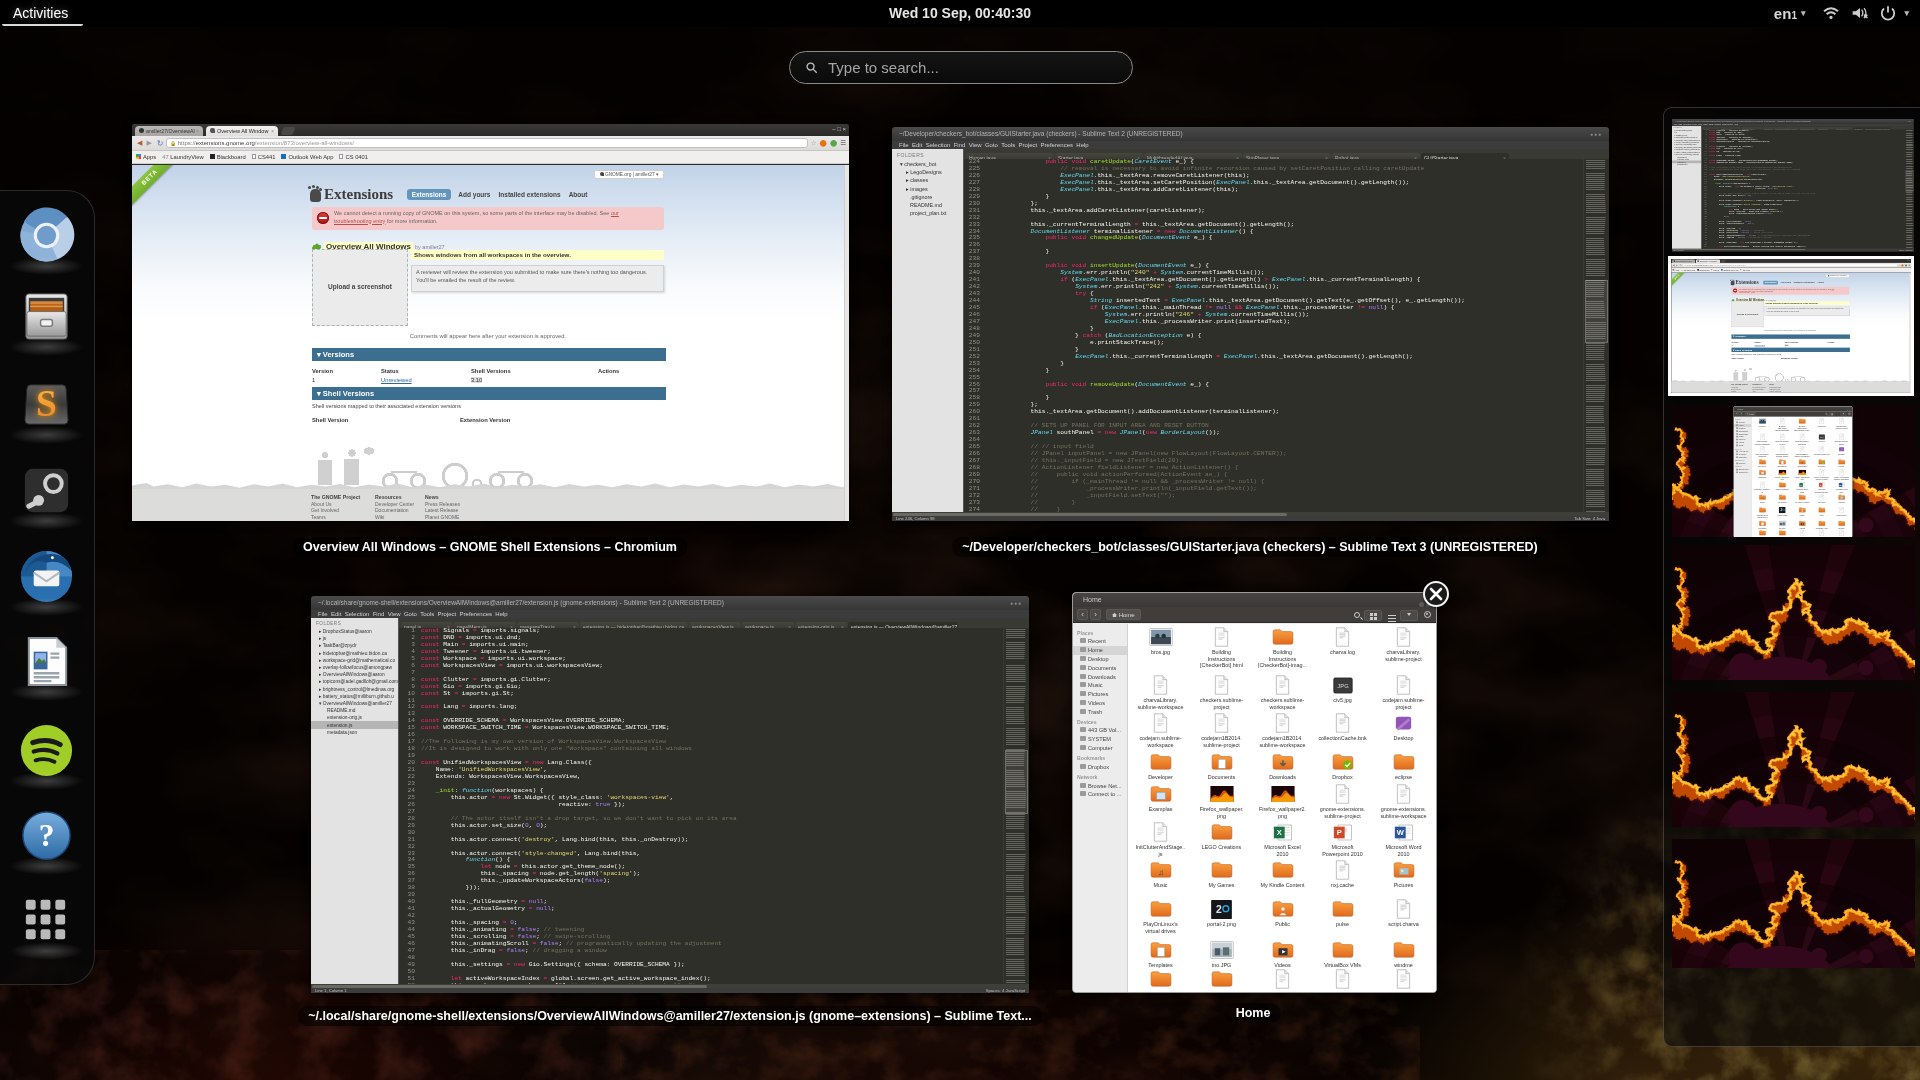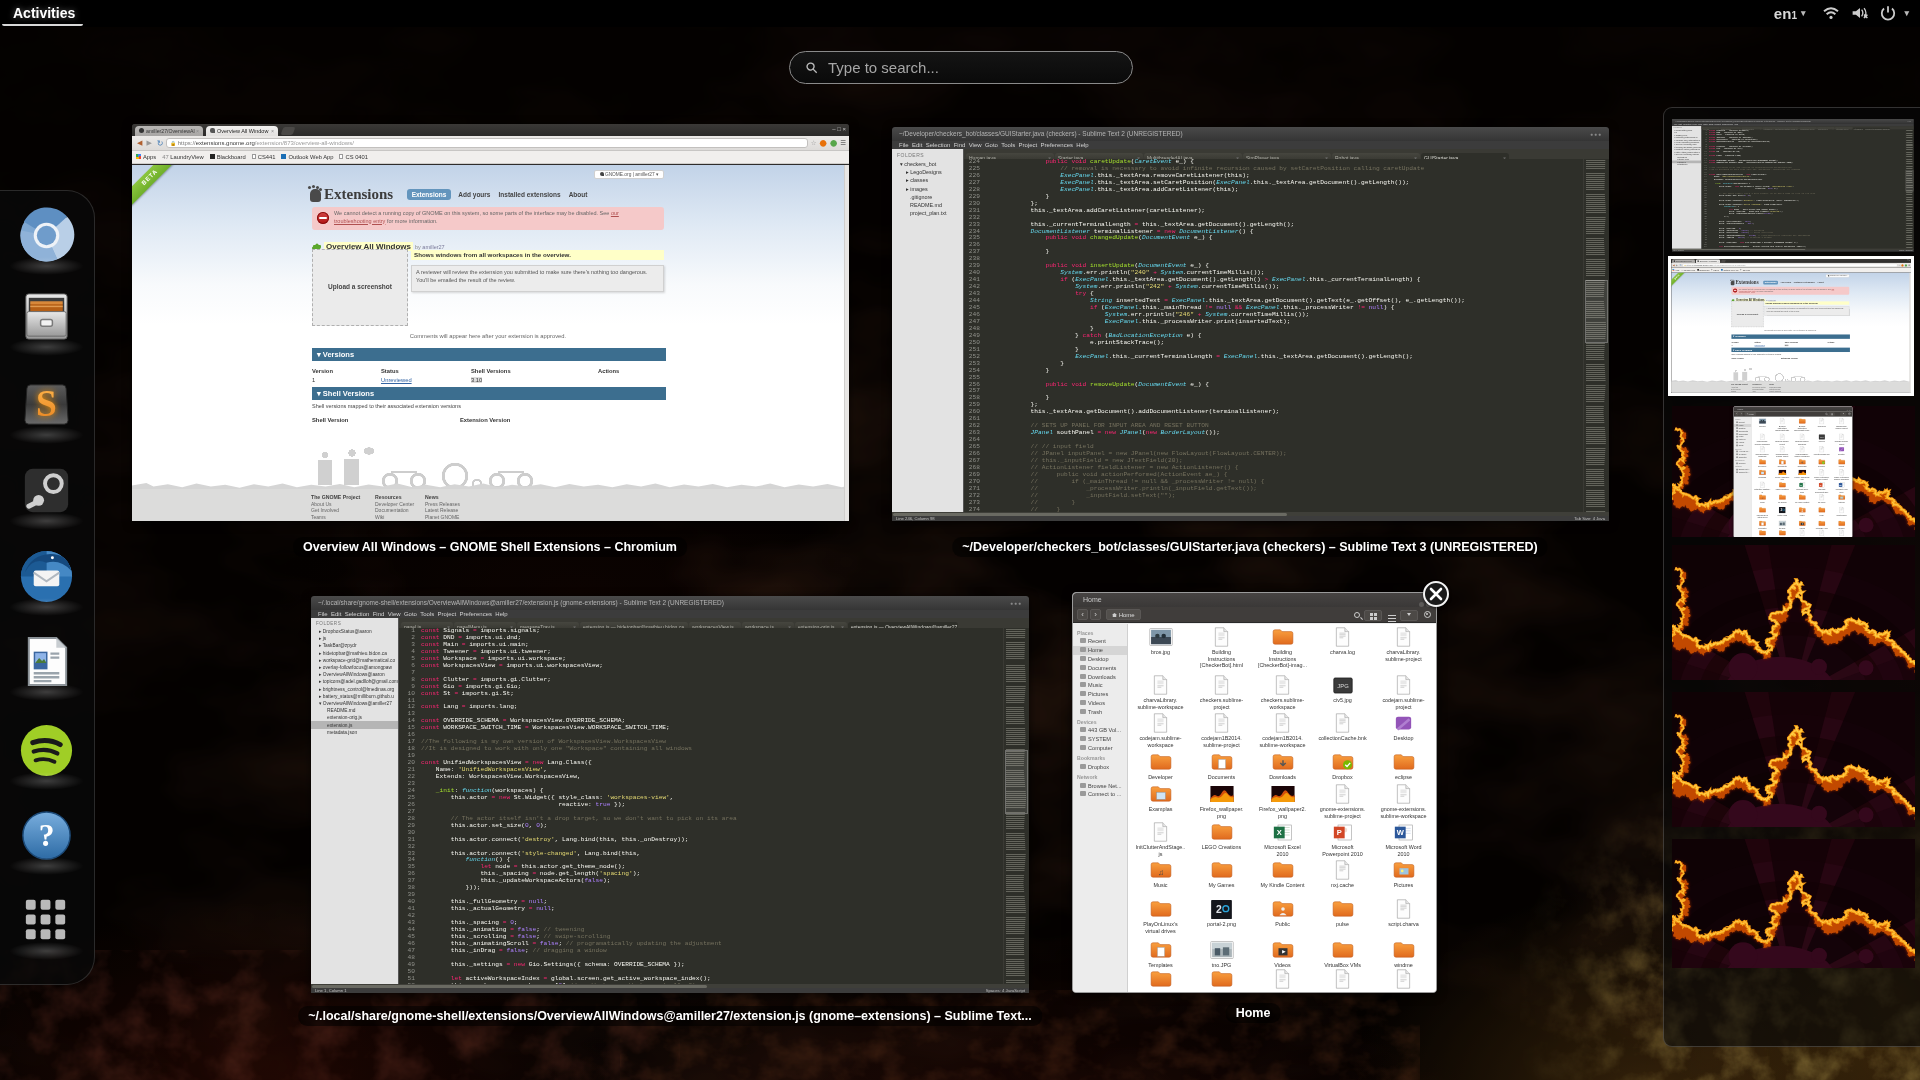--- a/index.html
+++ b/index.html
@@ -1,18 +1,18 @@
 <!DOCTYPE html>
 <html><head><meta charset="utf-8"><title>t</title><style>
 *{margin:0;padding:0;box-sizing:border-box}
 html,body{width:1920px;height:1080px;overflow:hidden;background:#040201;font-family:"Liberation Sans",sans-serif}
 .win{position:absolute;overflow:hidden;box-shadow:0 2px 10px rgba(0,0,0,0.7)}
 #bg{position:absolute;left:0;top:0;width:1920px;height:1080px}
 #topbar{position:absolute;left:0;top:0;width:1920px;height:27px;background:#000;color:#e8e8e8}
-#activities{position:absolute;left:13px;top:5px;font-size:14px;font-weight:bold;color:#fff;text-shadow:0 0 6px rgba(255,255,255,0.4)}
+#activities{position:absolute;left:13px;top:5px;font-size:14px;font-weight:normal;color:#fff;text-shadow:0 0 6px rgba(255,255,255,0.4)}
 #actline{position:absolute;left:2px;top:24px;width:81px;height:2px;background:#d8d8d8;border-radius:0 0 2px 2px}
 #clock{position:absolute;left:0;right:0;top:5px;text-align:center;font-size:14px;font-weight:bold;color:#e6e6e6}
 #sysarea{position:absolute;right:11px;top:3px;height:20px;display:flex;align-items:center;font-size:15px;font-weight:bold}
 .tbtri{color:#b8b8b8;font-size:9px;margin-left:4px}
 #search{position:absolute;left:789px;top:51px;width:344px;height:33px;border:1px solid #8a8a8a;border-radius:17px;background:linear-gradient(#141414,#0a0a0a);color:#a6a6a6;font-size:15px;line-height:31px;padding-left:38px}
 #mag{position:absolute;left:16px;top:0px;font-size:15px;color:#bbb;transform:rotate(-45deg)}
 #dash{position:absolute;left:0;top:190px;width:95px;height:795px;background:rgba(8,8,8,0.82);border:1px solid rgba(255,255,255,0.14);border-left:none;border-radius:0 28px 28px 0}
 .dico{position:absolute;left:17px}
 .dico:after{content:"";position:absolute;left:-8px;right:-8px;bottom:-6px;height:18px;background:radial-gradient(ellipse at center,rgba(255,255,255,0.22),rgba(255,255,255,0) 70%);border-radius:50%}
 
@@ -237,20 +237,21 @@
         <feColorMatrix type="matrix" values="0 0 0 0 0.30  0 0 0 0 0.10  0 0 0 0 0.035  0 0 0 1.5 -0.6"></feColorMatrix>
       </filter>
 <rect width="1920" height="1080" filter="url(#nmid)" mask="url(#mmid)"></rect>
 </svg>
 <div style="position:absolute;inset:0;background:rgba(2,0,0,0.25)"></div>
 </div>
 
 <div id="topbar">
  <div id="activities">Activities</div>
  <div id="actline"></div>
+ <div id="clock">Wed 10 Sep, 00:40:30</div>
  <div id="sysarea">
   <span style="color:#d8d8d8">en<span style="font-size:10px">1</span></span>
   <span class="tbtri">▾</span>
   <svg width="18" height="14" viewBox="0 0 20 16" style="margin-left:17px">
         <path d="M2 6 Q10 -1 18 6" stroke="#ccc" stroke-width="2.2" fill="none"></path>
         <path d="M5 9.5 Q10 5 15 9.5" stroke="#ccc" stroke-width="2.2" fill="none"></path>
         <circle cx="10" cy="13" r="1.8" fill="#ccc"></circle>
       </svg>
   <svg width="18" height="14" viewBox="0 0 22 16" style="margin-left:11px">
         <path d="M2 6 h4 l5-4 v12 l-5-4 h-4 z" fill="#ccc"></path>

